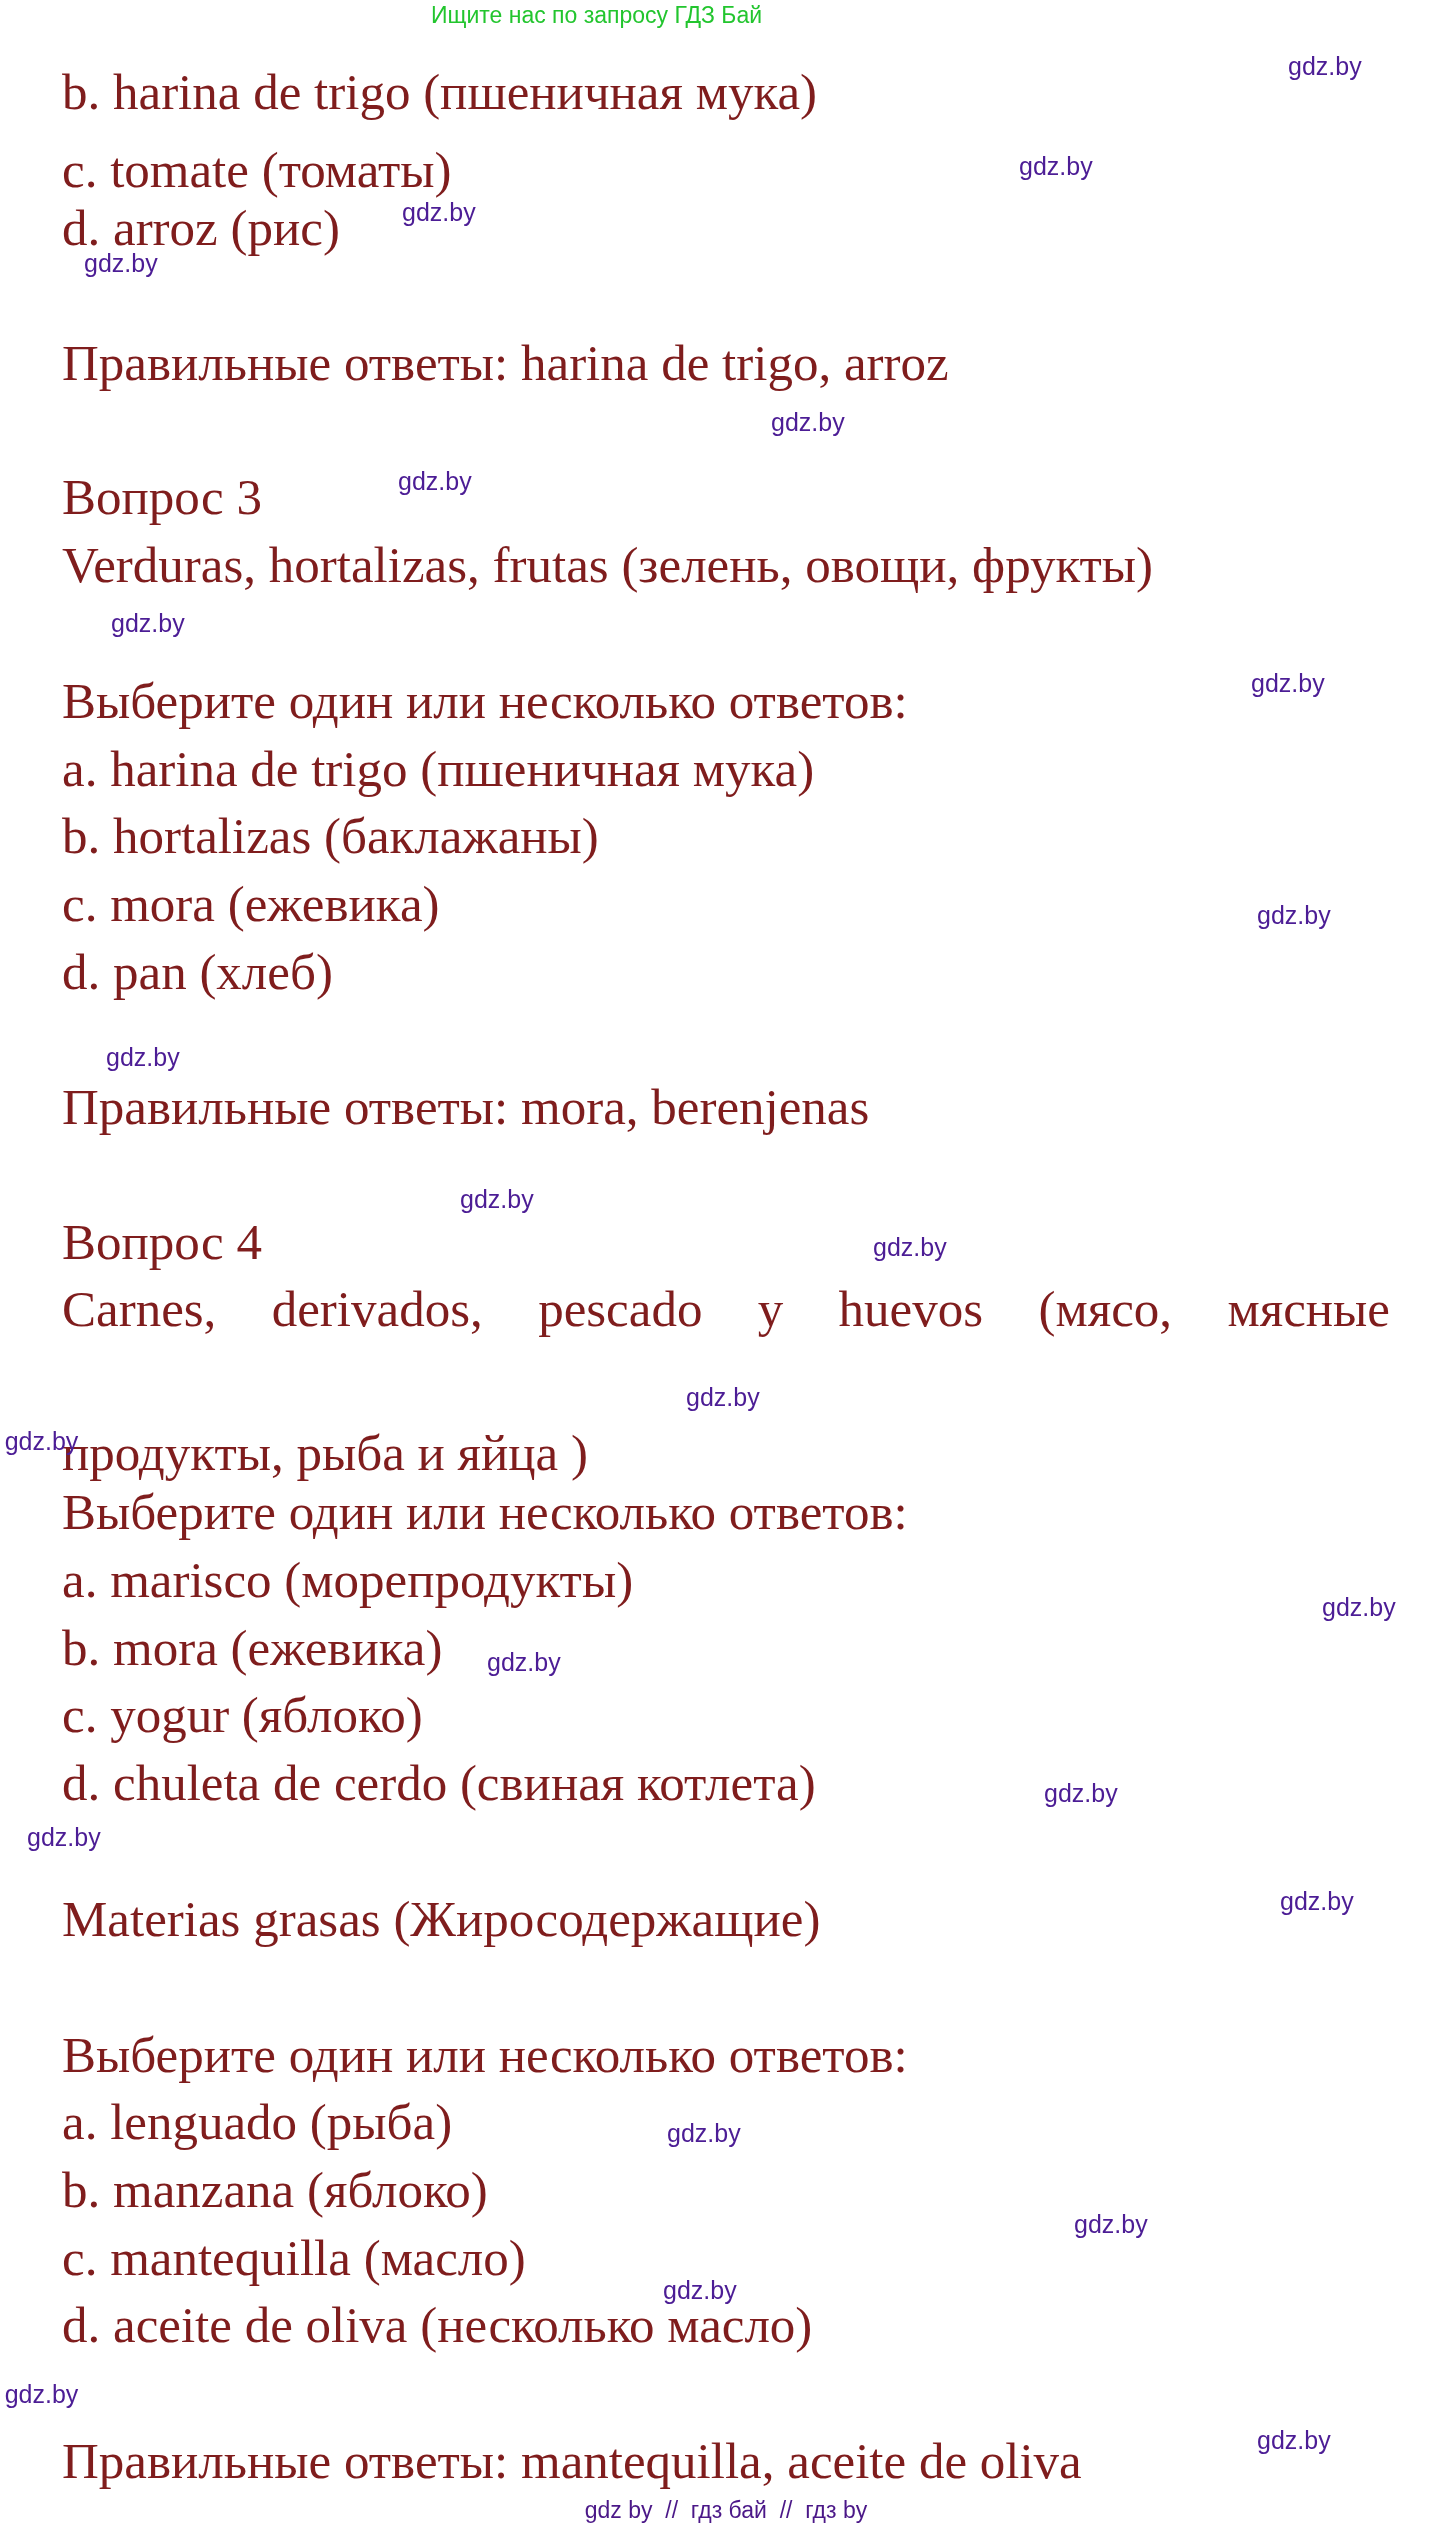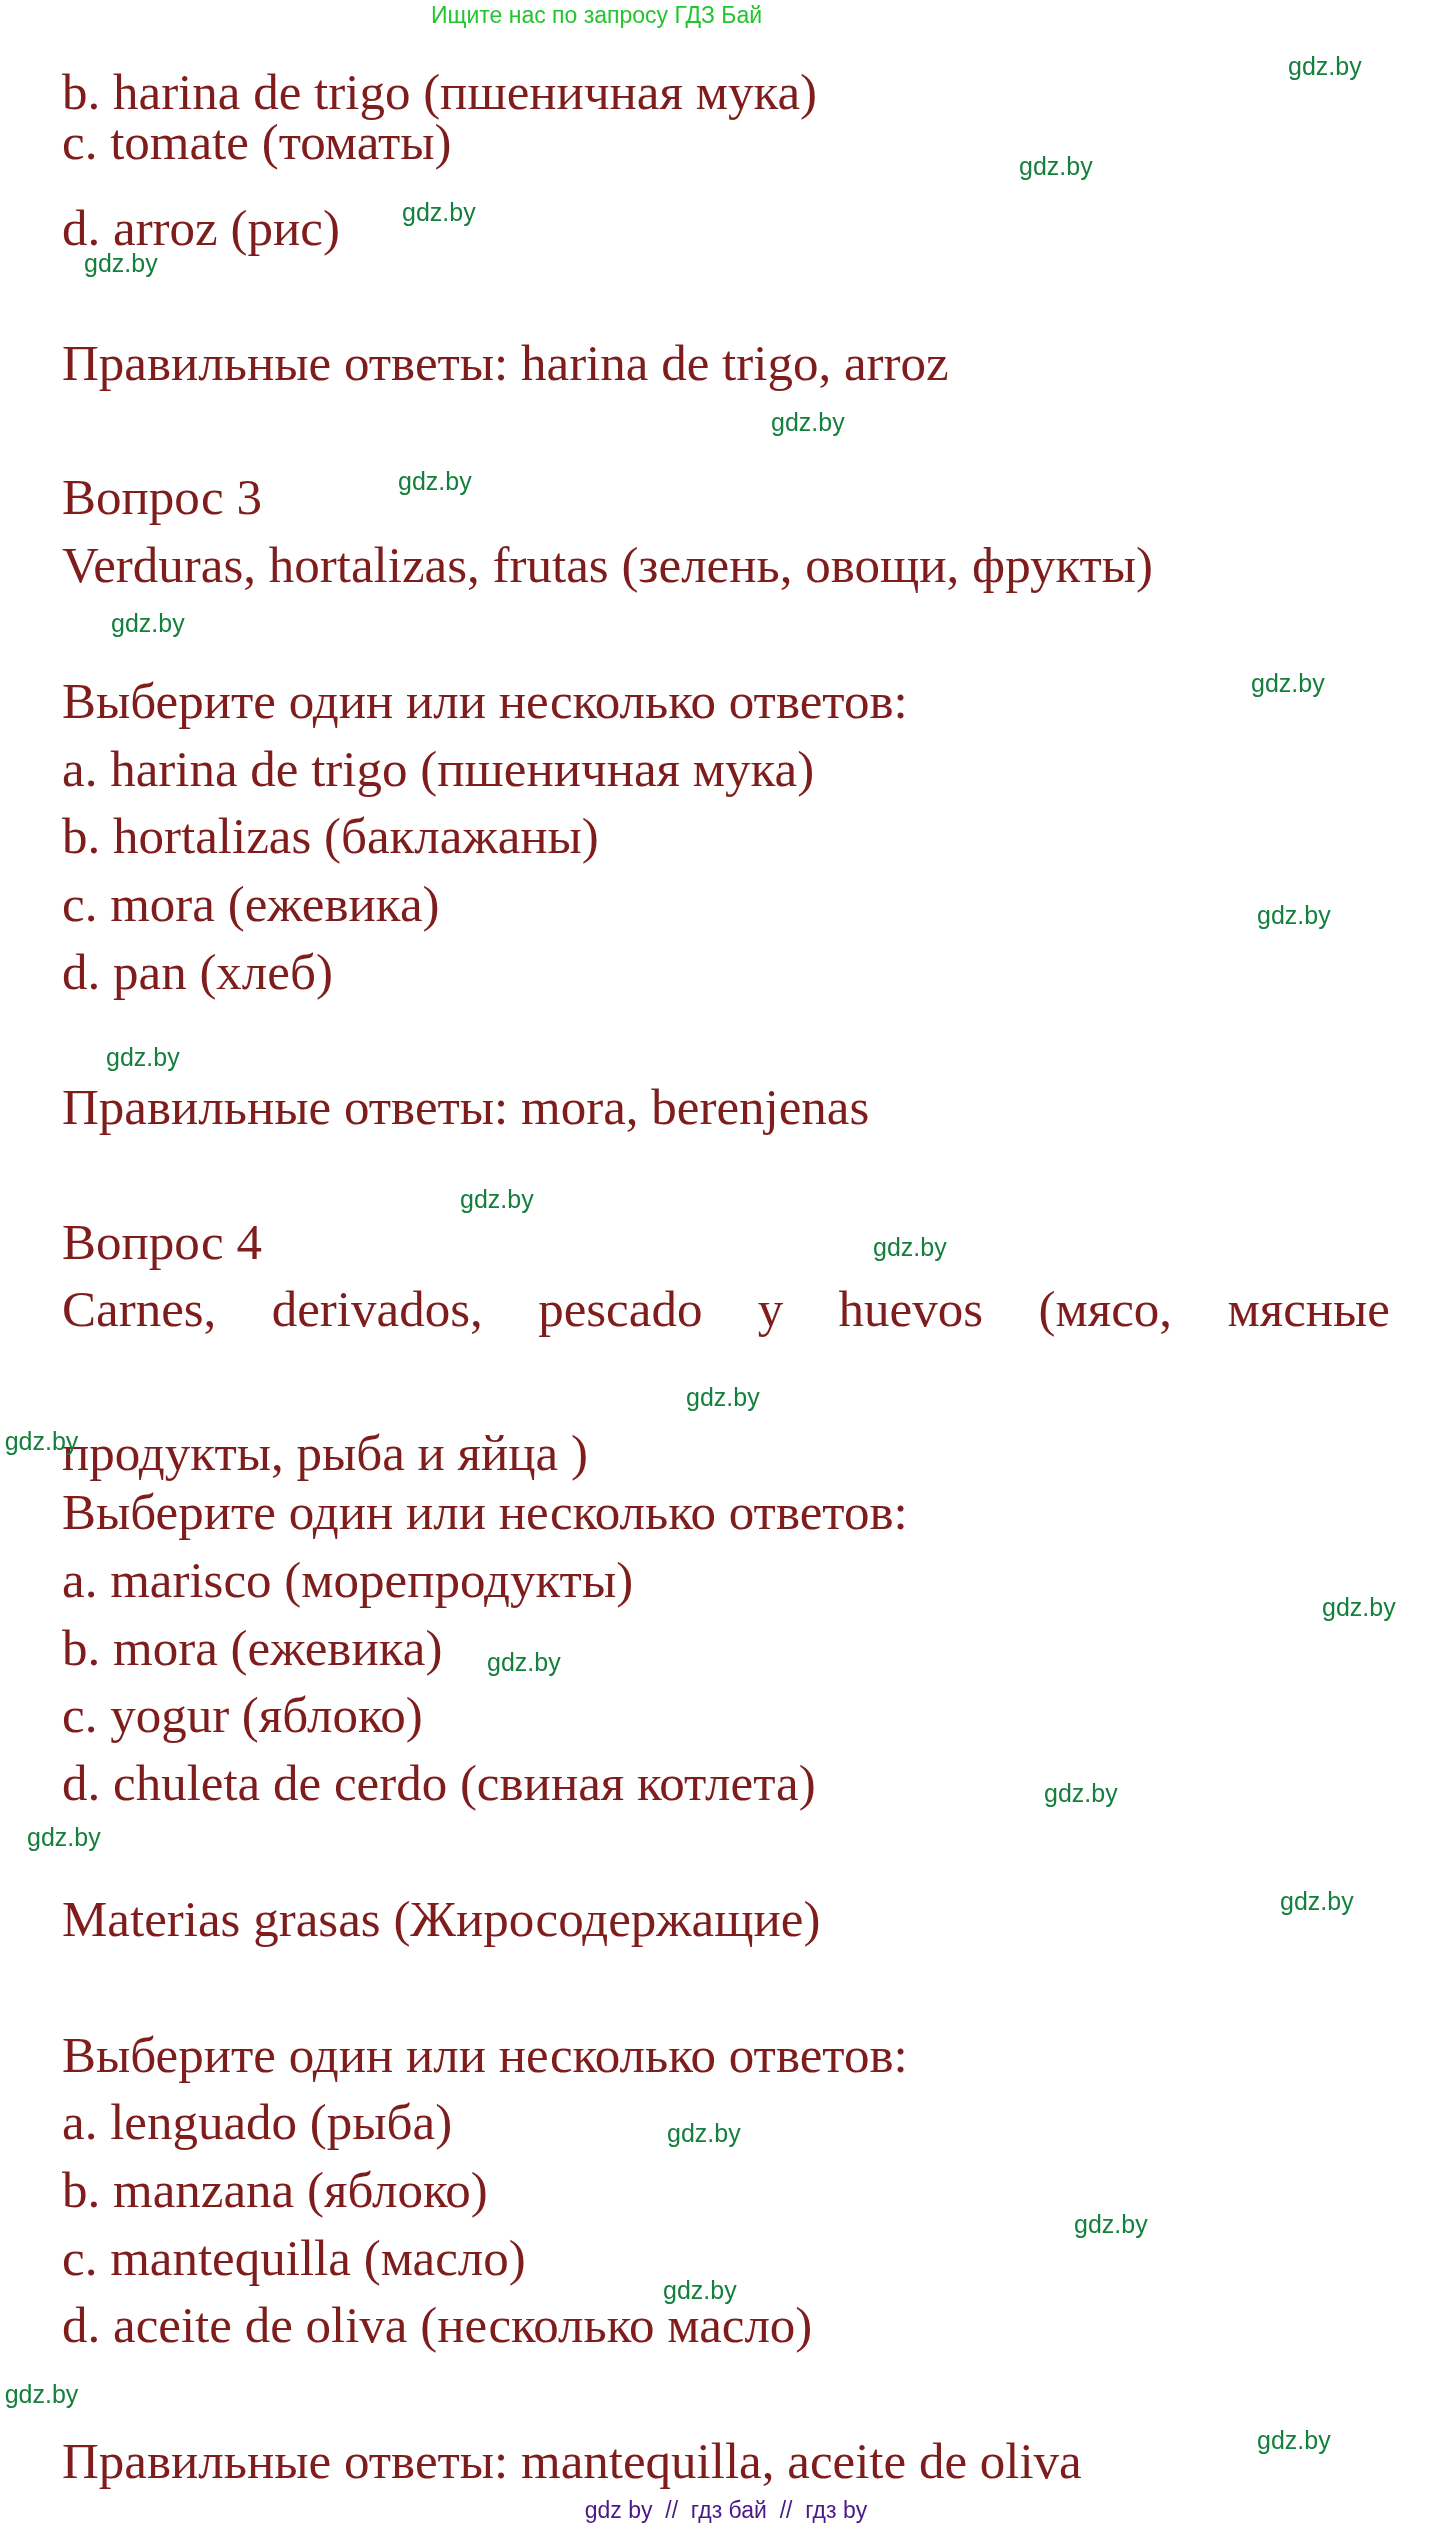--- a/index.html
+++ b/index.html
@@ -15,31 +15,31 @@
   }
   .line {
     position: absolute; left: 62px;
     font-family: "Liberation Serif", serif; font-size: 51px; line-height: 58px; color: #7f1d1d;
     white-space: nowrap;
   }
   .justify {
     width: 1328px; white-space: normal; text-align: justify; text-align-last: justify;
   }
   .wm {
-    position: absolute; font-family: "Liberation Sans", sans-serif; font-size: 25px; color: #15803d;
+    position: absolute; font-family: "Liberation Sans", sans-serif; font-size: 25px; color: #4c1d95;
     line-height: 28px; white-space: nowrap;
   }
 </style>
 </head>
 <body>
 
 <div class="header">Ищите нас по запросу ГДЗ Бай</div>
 
 <div class="line" style="top:63px">b. harina de trigo (пшеничная мука)</div>
-<div class="line" style="top:113px">c. tomate (томаты)</div>
+<div class="line" style="top:141px">c. tomate (томаты)</div>
 <div class="line" style="top:199px">d. arroz (рис)</div>
 <div class="line" style="top:334px">Правильные ответы: harina de trigo, arroz</div>
 
 <div class="line" style="top:468px">Вопрос 3</div>
 <div class="line" style="top:536px">Verduras, hortalizas, frutas (зелень, овощи, фрукты)</div>
 <div class="line" style="top:672px">Выберите один или несколько ответов:</div>
 <div class="line" style="top:740px">a. harina de trigo (пшеничная мука)</div>
 <div class="line" style="top:807px">b. hortalizas (баклажаны)</div>
 <div class="line" style="top:875px">c. mora (ежевика)</div>
 <div class="line" style="top:943px">d. pan (хлеб)</div>

